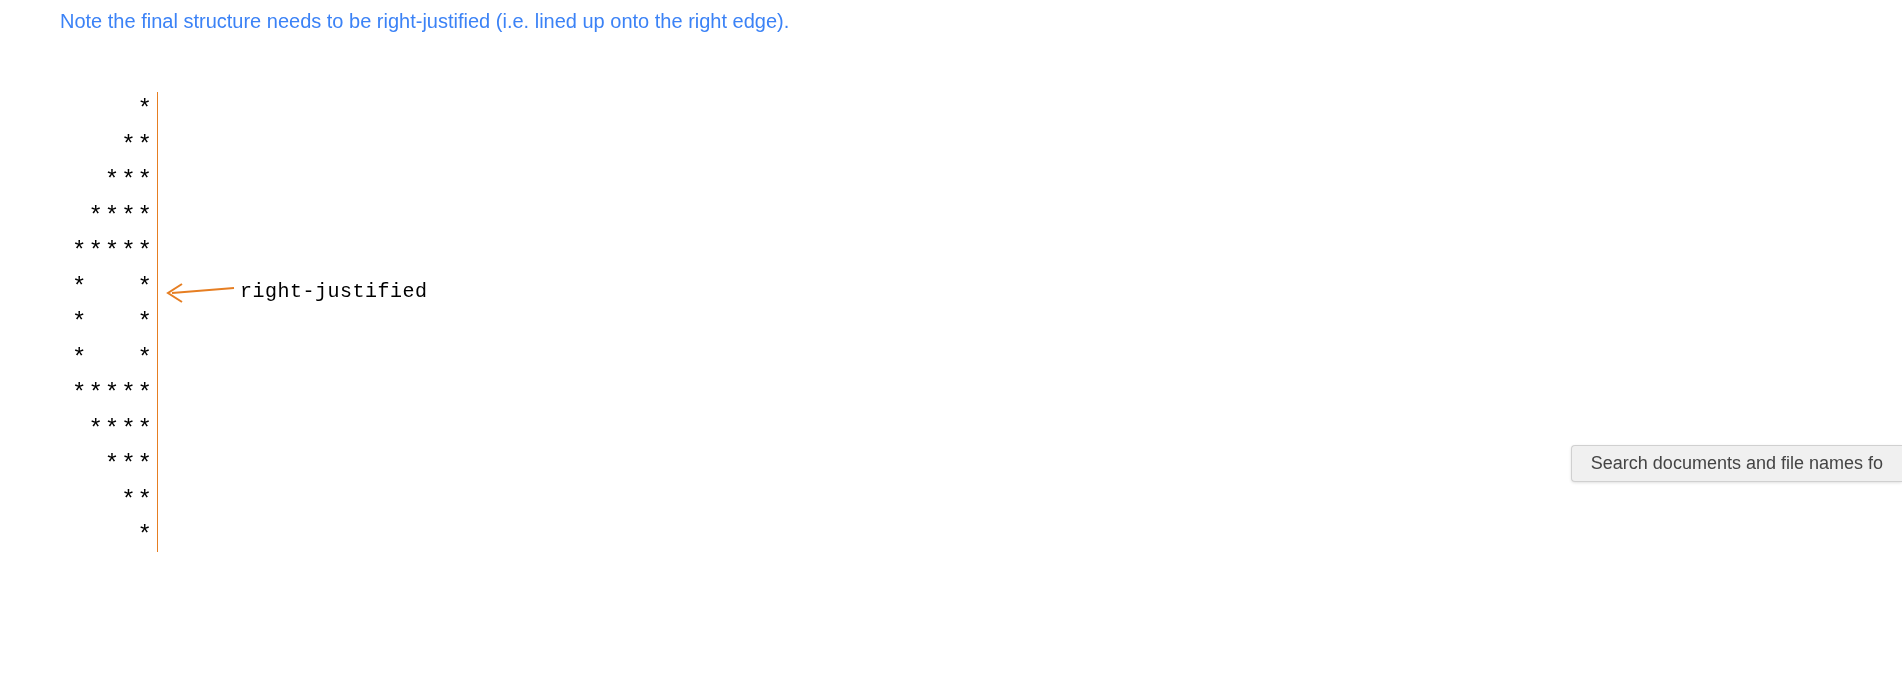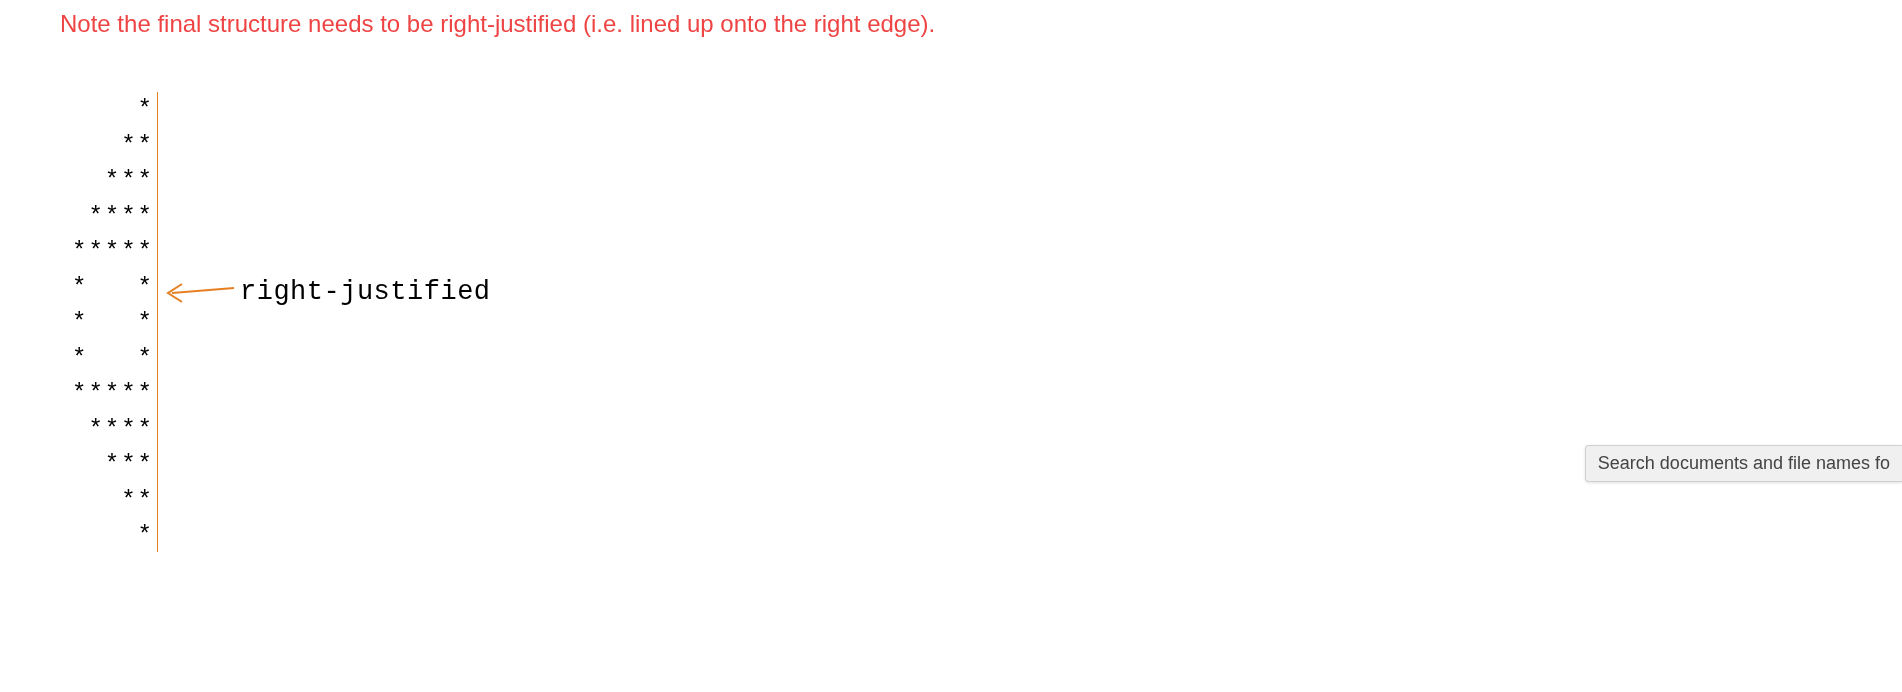--- a/index.html
+++ b/index.html
@@ -12,22 +12,22 @@
       background: #ffffff;
       width: 1902px;
       height: 692px;
       position: relative;
       overflow: hidden;
     }
     .instruction {
       position: absolute;
       top: 10px;
       left: 60px;
-      font-size: 24px;
-      color: #ef4444;
+      font-size: 20px;
+      color: #3b82f6;
       font-weight: 400;
     }
     .pattern-container {
       position: absolute;
       top: 92px;
       left: 70px;
     }
     .pattern-line {
       font-family: "Courier New", Courier, monospace;
       font-size: 24px;
@@ -53,36 +53,36 @@
       left: 162px;
       pointer-events: none;
     }
     .annotation-container {
       position: absolute;
       top: 275px;
       left: 240px;
     }
     .annotation-line {
       font-family: "Courier New", Courier, monospace;
-      font-size: 27px;
+      font-size: 20px;
       line-height: 34px;
       color: #000000;
       letter-spacing: 0.5px;
       white-space: pre;
     }
     .search-tooltip {
       position: absolute;
       top: 445px;
       right: 0;
       background: #f0f0f0;
       border: 1px solid #d0d0d0;
       border-right: none;
       border-radius: 4px 0 0 4px;
       box-shadow: 0 1px 3px rgba(0,0,0,0.12);
-      padding: 7px 12px;
+      padding: 7px 19px;
       font-size: 18px;
       color: #444444;
       font-family: -apple-system, BlinkMacSystemFont, "Segoe UI", Helvetica, sans-serif;
     }
   </style>
 </head>
 <body>
 
 <div class="instruction">Note the final structure needs to be right-justified (i.e. lined up onto the right edge).</div>
 

